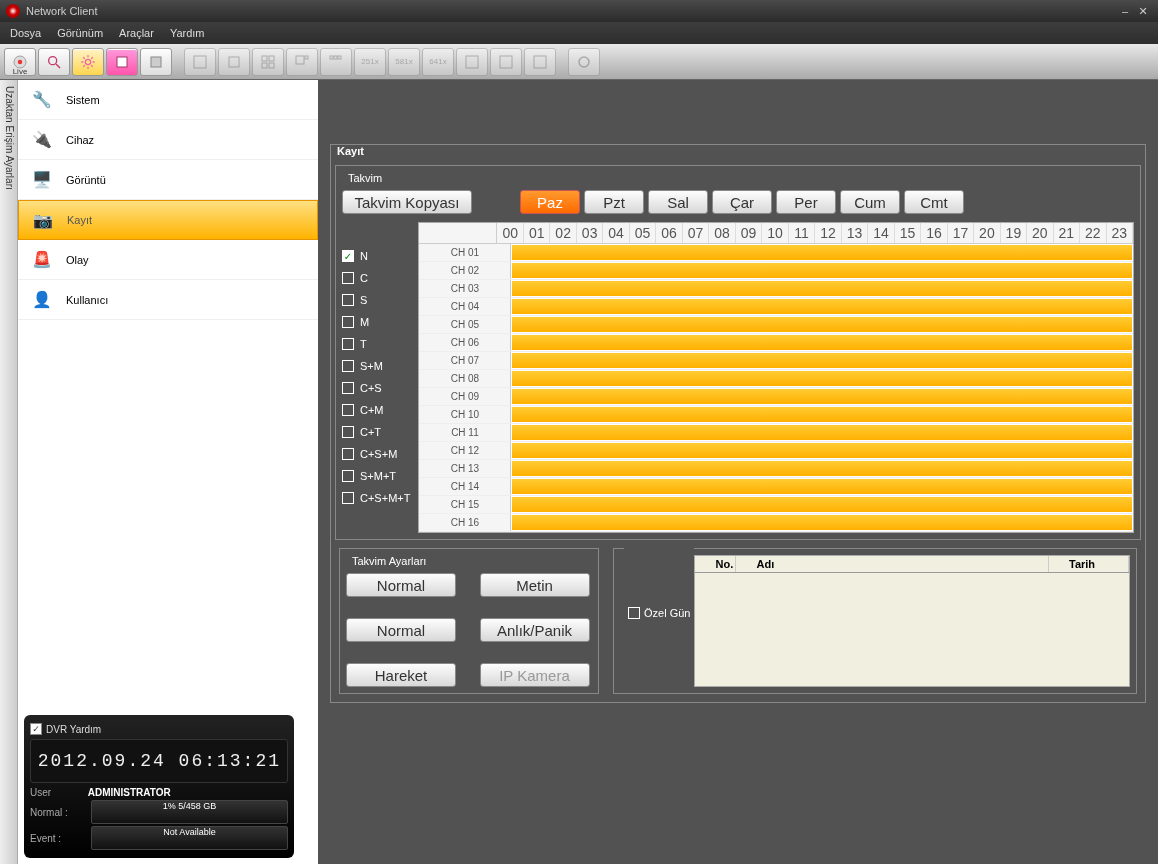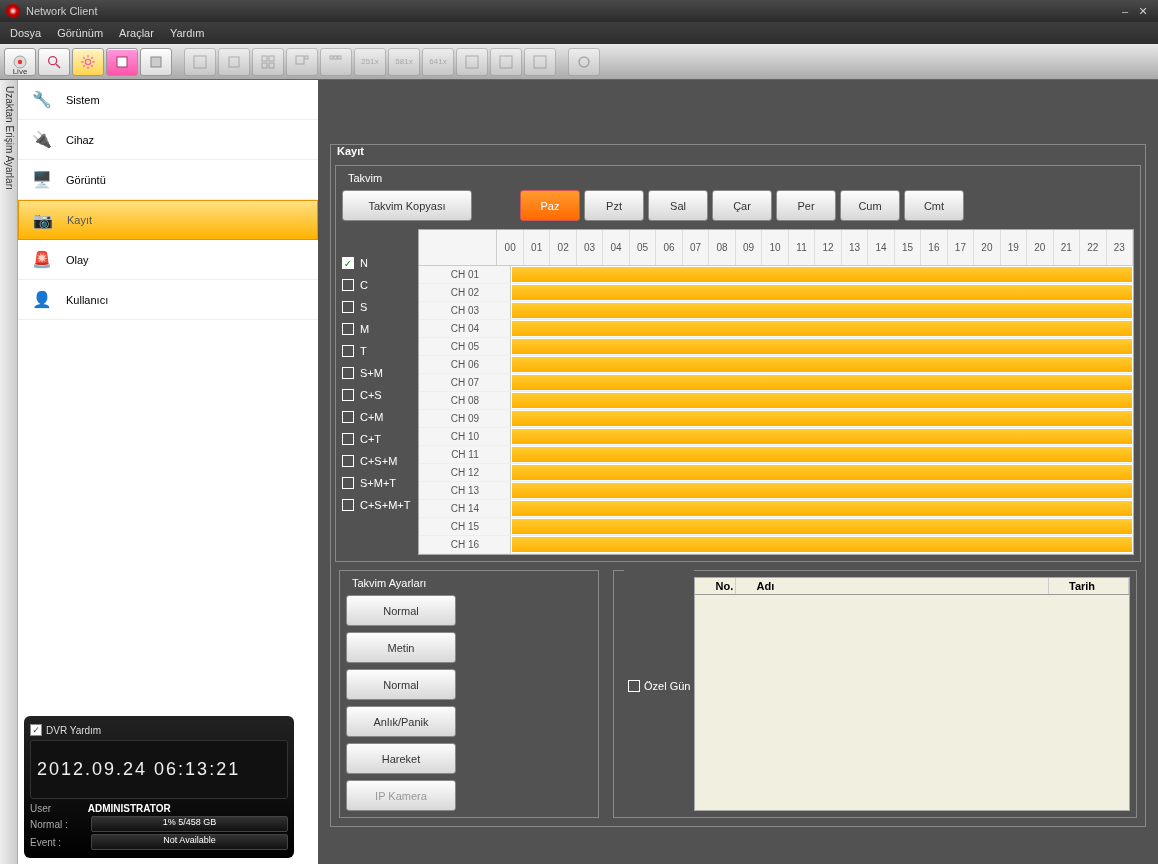--- a/index.html
+++ b/index.html
@@ -33,58 +33,58 @@
   .sidebar{width:300px;background:#fff;display:flex;flex-direction:column;position:relative}
   .settings-list{flex:1}
   .sitem{display:flex;align-items:center;height:40px;padding:0 12px;gap:12px;border-bottom:1px solid #eee;cursor:default}
   .sitem.selected{background:linear-gradient(#ffe082,#ffb300);border:1px solid #e69500;color:#555}
   .sicon{width:24px;height:24px;display:flex;align-items:center;justify-content:center;font-size:16px}
 
   
   .status{position:absolute;bottom:6px;left:6px;width:270px;background:linear-gradient(#222,#000);border-radius:6px;padding:6px;color:#ddd}
   .status .row{display:flex;align-items:center;font-size:10px;margin:2px 0}
   .status .chk{width:12px;height:12px;background:#fff;border:1px solid #888;margin-right:4px;display:flex;align-items:center;justify-content:center;font-size:9px;color:#333}
-  .lcd{background:#111;border:1px solid #333;border-radius:3px;padding:18px 6px;margin:4px 0;font-family:Liberation Sans, sans-serif;font-size:18px;letter-spacing:2px;color:#eee;text-align:left}
+  .lcd{background:#111;border:1px solid #333;border-radius:3px;padding:11px 6px;margin:4px 0;font-family:Liberation Mono, monospace;font-size:18px;letter-spacing:2px;color:#eee;text-align:right}
   .status .lbl{width:55px;color:#aaa}
   .status .val{color:#fff;font-weight:bold}
-  .status .bar{flex:1;height:16px;background:linear-gradient(#333,#111);border:1px solid #444;border-radius:2px;margin-left:6px}
+  .status .bar{flex:1;height:24px;background:linear-gradient(#333,#111);border:1px solid #444;border-radius:2px;margin-left:6px}
 
   
   .main{flex:1;background:#525252;padding:6px;position:relative}
 
   .panel{border:1px solid #888;margin:58px 6px 6px 6px}
   .panel-title{color:#fff;font-weight:bold;padding:0 0 4px 6px;font-size:11px}
   .fieldset{border:1px solid #888;margin:4px;padding:6px}
   .fieldset-title{color:#fff;font-size:11px;margin:-12px 0 6px 2px;background:#525252;display:inline-block;padding:0 4px}
 
-  .btn{height:31px;min-width:60px;background:linear-gradient(#fdfdfd,#d8d8d8);border:1px solid #888;border-radius:3px;font-size:11px;color:#333;cursor:default;display:inline-flex;align-items:center;justify-content:center;padding:8px 10px}
+  .btn{height:24px;min-width:60px;background:linear-gradient(#fdfdfd,#d8d8d8);border:1px solid #888;border-radius:3px;font-size:15px;color:#333;cursor:default;display:inline-flex;align-items:center;justify-content:center;padding:8px 10px}
   .btn.active{background:linear-gradient(#ff9a2e,#ff6a00);color:#fff;border-color:#c55}
   .btn.disabled{color:#999}
   .btn.wide{min-width:130px}
 
   .days-row{display:flex;gap:4px;align-items:center;margin-bottom:8px}
 
   .calendar-body{display:flex;gap:8px}
   .check-col{display:flex;flex-direction:column;gap:10px;padding-top:28px}
   .ck{display:flex;align-items:center;color:#fff;gap:6px;font-size:11px}
   .ckbox{width:12px;height:12px;border:1px solid #fff;display:flex;align-items:center;justify-content:center;font-size:10px;background:#525252}
   .ckbox.checked{background:#fff;color:#0a0}
   .ckbox.checked::after{content:"✓";color:#080}
 
   .grid-wrap{flex:1;border:1px solid #aaa;background:#fff}
   .grid-head{display:flex;border-bottom:1px solid #ccc}
-  .hcell{flex:1;min-width:0;text-align:center;font-size:10px;border-right:1px solid #ddd;padding:12px 0;color:#555;background:#f5f5f5}
+  .hcell{flex:1;min-width:0;text-align:center;font-size:14px;border-right:1px solid #ddd;padding:2px 0;color:#555;background:#f5f5f5}
   .rowcell-head{width:78px;border-right:1px solid #ccc;background:#f5f5f5}
   .grid-row{display:flex;height:18px;border-bottom:1px solid #eee}
   .rowlabel{width:92px;text-align:center;font-size:10px;color:#555;background:#f5f5f5;border-right:1px solid #ccc;display:flex;align-items:center;justify-content:center}
   .rowfill{flex:1;background:linear-gradient(#ffcc33,#ffb000);margin:1px}
 
   .bottom-row{display:flex;gap:6px;margin:4px}
 
-  .btn-grid{display:grid;grid-template-columns:1fr;gap:6px}
+  .btn-grid{display:grid;grid-template-columns:1fr 1fr;gap:21px}
   .btn-grid .btn{width:110px}
 
   .ozel-table{flex:1;background:#f0efe0;border:1px solid #aaa}
   .ozel-head{display:flex;border-bottom:1px solid #999}
   .ozel-head div{font-weight:bold;font-size:11px;padding:2px 20px;border-right:1px solid #ccc}
   .ozel-col-no{width:40px}
   .ozel-col-adi{flex:1}
   .ozel-col-tarih{width:80px}
 
   .ozel-btns{display:flex;flex-direction:column;gap:6px;margin-left:6px}

